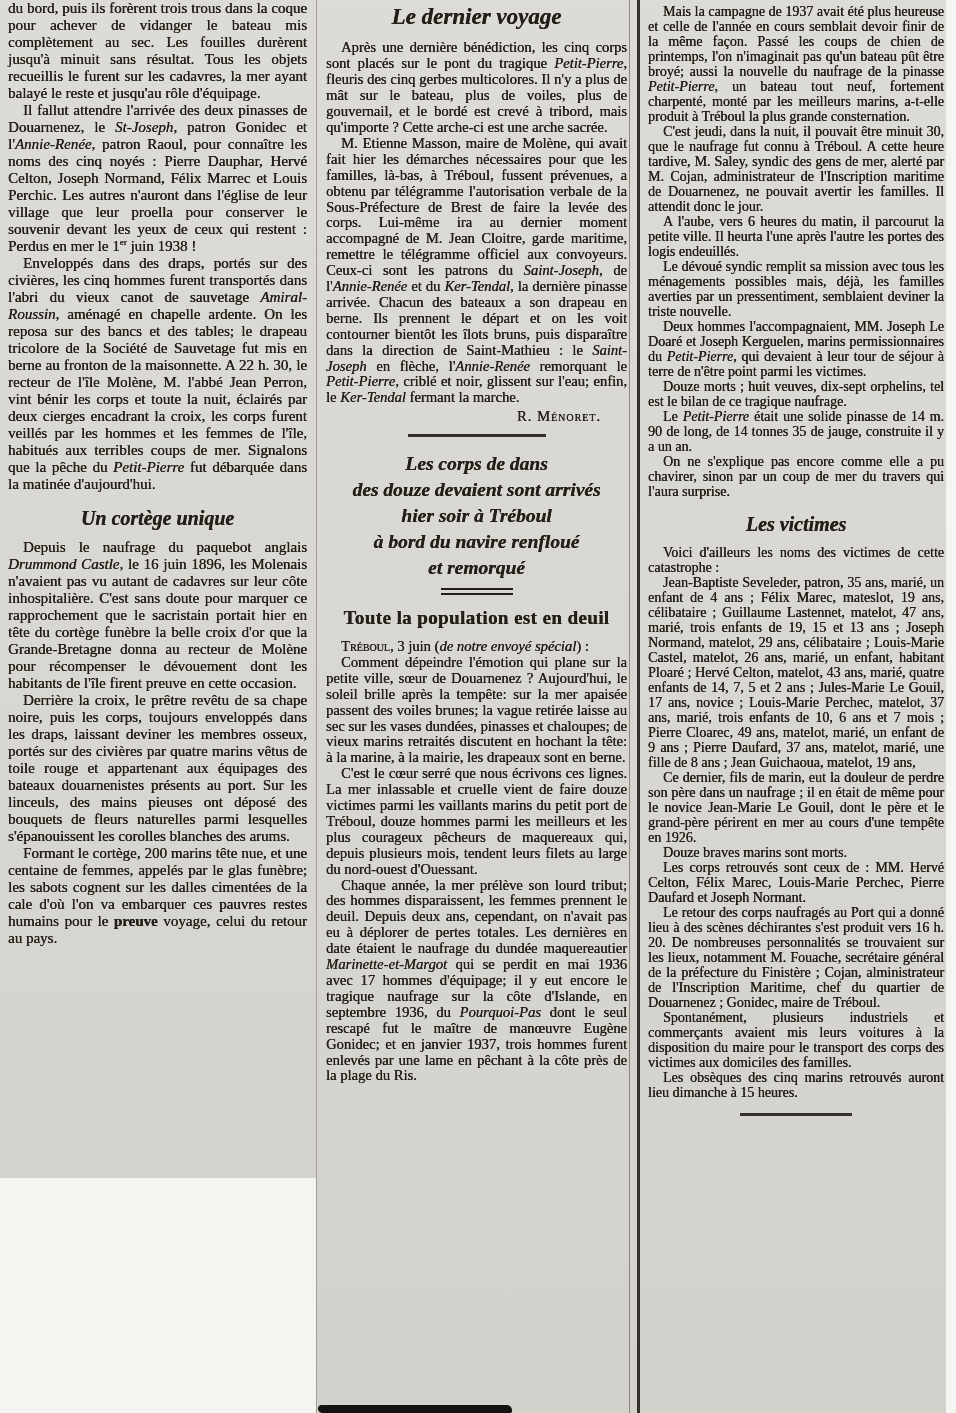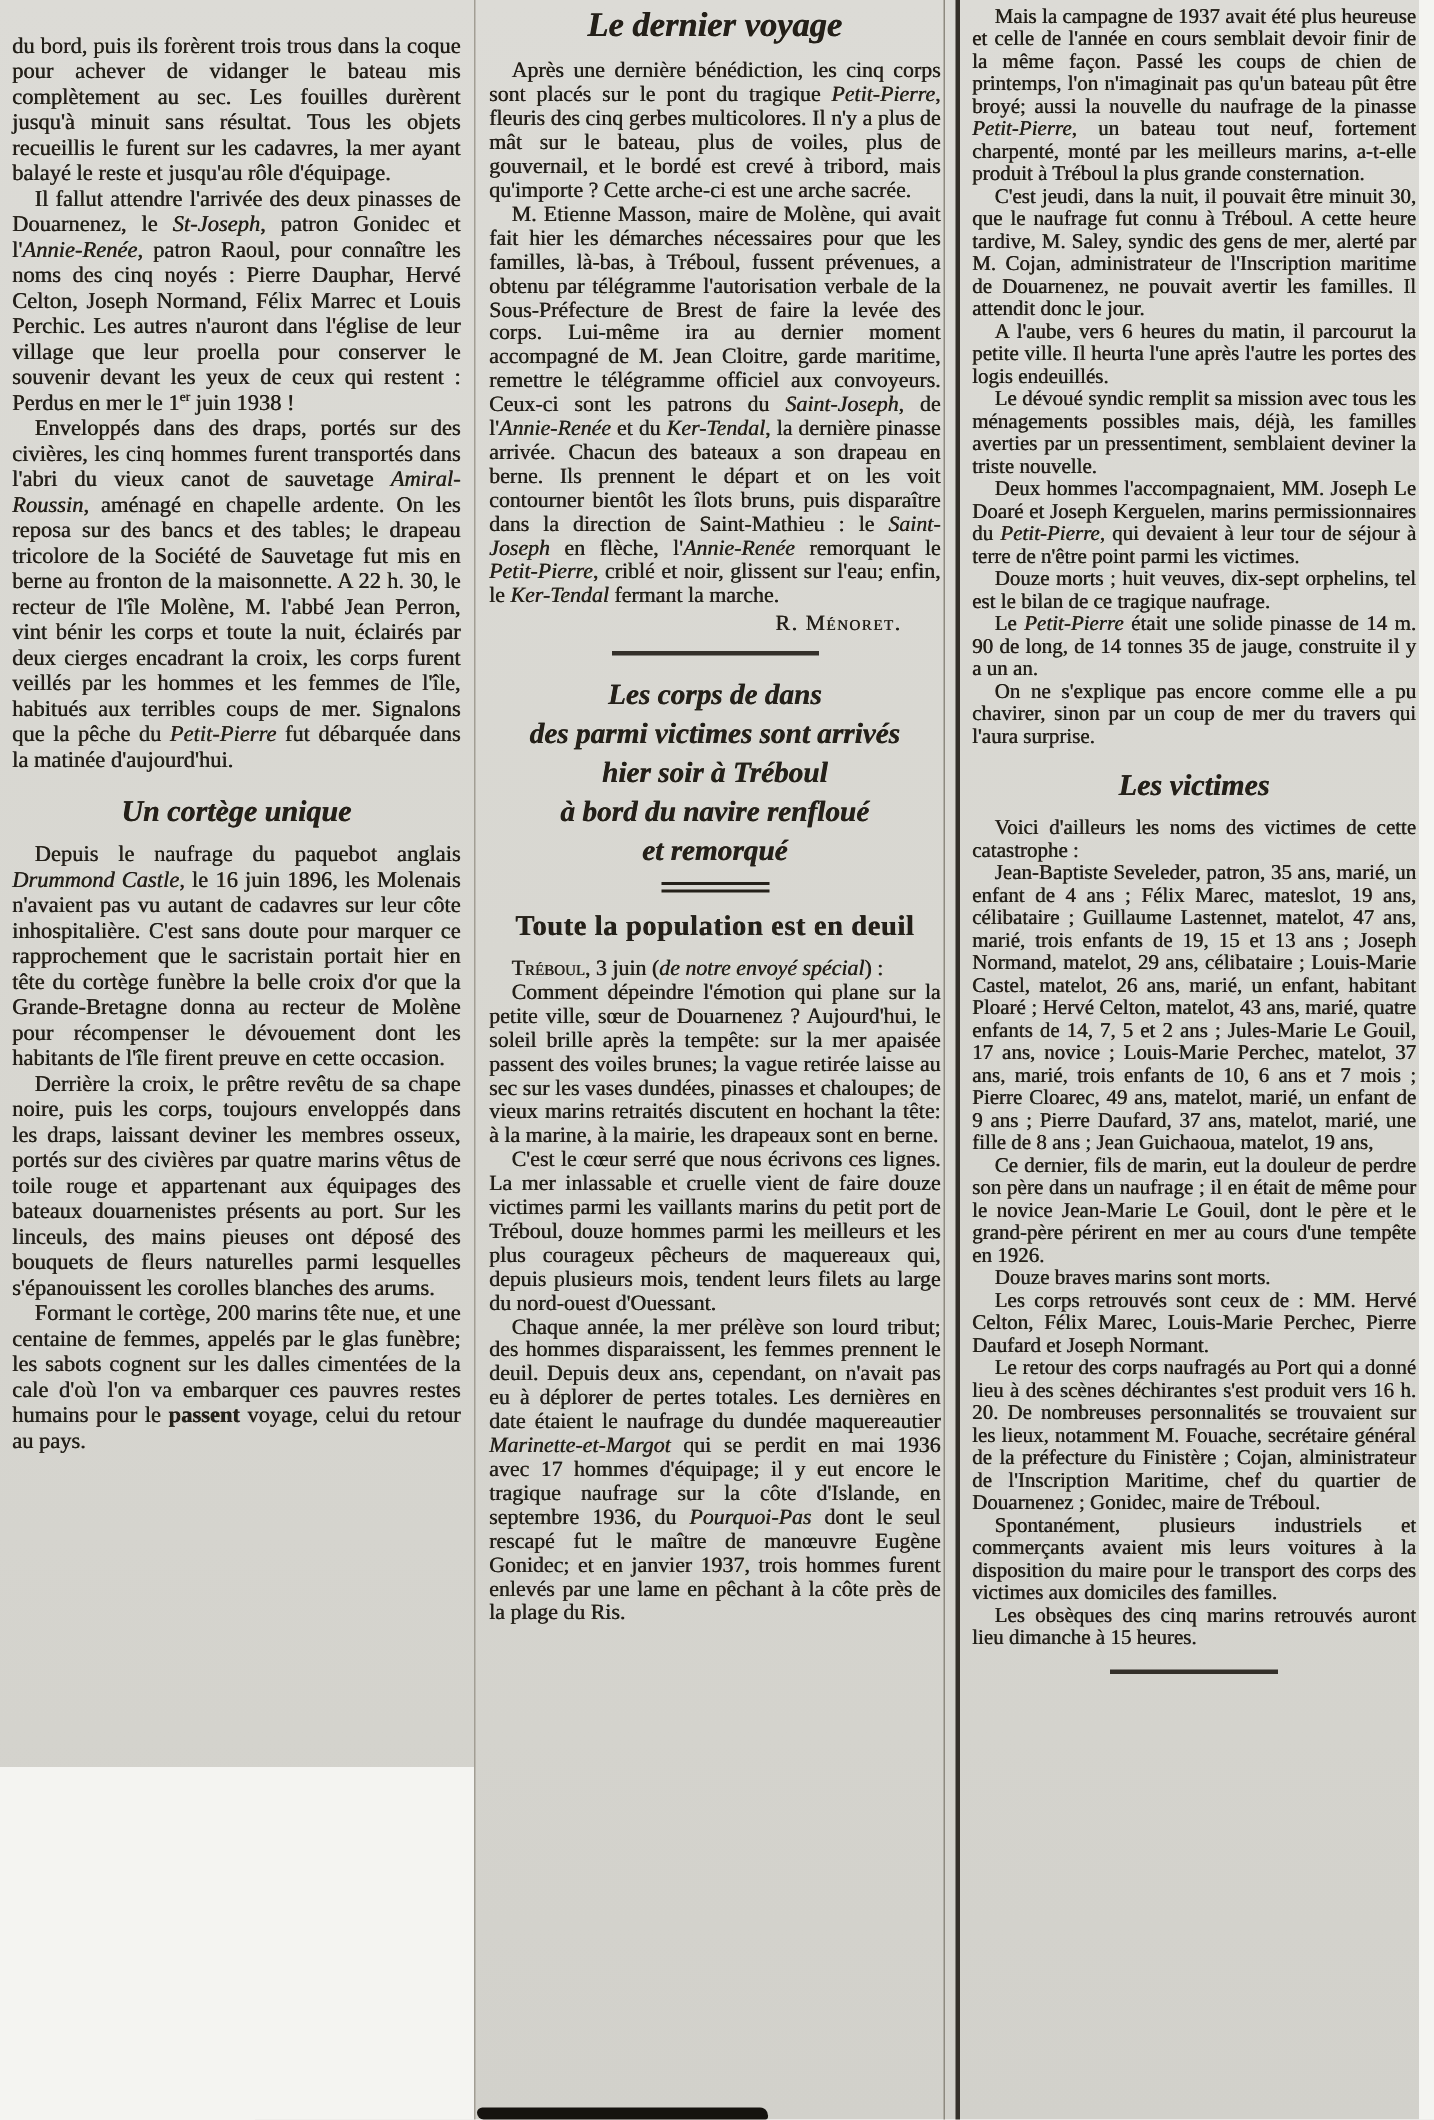--- a/index.html
+++ b/index.html
@@ -6,21 +6,21 @@
     --paper:#d8d7d1; --ink:#242019; --rule-faint:#a29e94; --rule-dark:#34302a; --edge-white:#f4f4f1;
   }
   html,body{margin:0;padding:0;}
   body{
     width:956px;height:1413px;position:relative;overflow:hidden;
     background:linear-gradient(180deg,#dcdbd6 0%,var(--paper) 45%,#d2d1cb 100%);
     font-family:"Liberation Serif","DejaVu Serif",serif;
     color:var(--ink);
   }
   .col{position:absolute;text-shadow:0.3px 0 0 currentColor;hyphens:auto;}
-  #col1{left:8px;top:23px;width:299px;font-size:15px;line-height:17px;}
+  #col1{left:8px;top:0;width:299px;font-size:15px;line-height:17px;}
   #col2{left:326px;top:0;width:301px;font-size:14.6px;line-height:15.9px;}
   #col3{left:648px;top:4px;width:296px;font-size:14px;line-height:15px;}
   .para{margin:0;text-align:justify;text-indent:15px;}
   .para.noindent{text-indent:0;}
   .title{font-size:23px;line-height:1.15;font-weight:bold;font-style:italic;text-align:center;margin:4px 0 10px;}
   .heading{font-size:20px;line-height:1.15;font-weight:bold;font-style:italic;text-align:center;margin:14px 0 9px;}
   .subhead{font-size:19px;line-height:1.2;font-weight:bold;text-align:center;margin:12px 0 9px;letter-spacing:.4px;}
   .headline{text-align:center;font-weight:bold;font-style:italic;font-size:19.5px;line-height:26px;margin:14px 0 4px;}
   .headline-underline{width:72px;height:7px;margin:7px auto 2px;border-top:2px solid var(--ink);border-bottom:2px solid var(--ink);box-sizing:border-box;}
   .signature{text-align:right;padding-right:26px;font-variant:small-caps;letter-spacing:1px;margin-top:3px;}
@@ -47,31 +47,31 @@
   <div class="vrule" id="divider-2a"></div>
   <div class="vrule" id="divider-2b"></div>
 
   <div class="col" id="col1">
       <p class="para noindent">du bord, puis ils forèrent trois trous dans la coque pour achever de vidanger le bateau mis complètement au sec. Les fouilles durèrent jusqu'à minuit sans résultat. Tous les objets recueillis le furent sur les cadavres, la mer ayant balayé le reste et jusqu'au rôle d'équipage.</p>
       <p class="para">Il fallut attendre l'arrivée des deux pinasses de Douarnenez, le <i>St-Joseph</i>, patron Gonidec et l'<i>Annie-Renée</i>, patron Raoul, pour connaître les noms des cinq noyés : Pierre Dauphar, Hervé Celton, Joseph Normand, Félix Marrec et Louis Perchic. Les autres n'auront dans l'église de leur village que leur proella pour conserver le souvenir devant les yeux de ceux qui restent : Perdus en mer le 1<sup>er</sup> juin 1938 !</p>
       <p class="para">Enveloppés dans des draps, portés sur des civières, les cinq hommes furent transportés dans l'abri du vieux canot de sauvetage <i>Amiral-Roussin</i>, aménagé en chapelle ardente. On les reposa sur des bancs et des tables; le drapeau tricolore de la Société de Sauvetage fut mis en berne au fronton de la maisonnette. A 22 h. 30, le recteur de l'île Molène, M. l'abbé Jean Perron, vint bénir les corps et toute la nuit, éclairés par deux cierges encadrant la croix, les corps furent veillés par les hommes et les femmes de l'île, habitués aux terribles coups de mer. Signalons que la pêche du <i>Petit-Pierre</i> fut débarquée dans la matinée d'aujourd'hui.</p>
       <h3 class="heading">Un cortège unique</h3>
       <p class="para">Depuis le naufrage du paquebot anglais <i>Drummond Castle</i>, le 16 juin 1896, les Molenais n'avaient pas vu autant de cadavres sur leur côte inhospitalière. C'est sans doute pour marquer ce rapprochement que le sacristain portait hier en tête du cortège funèbre la belle croix d'or que la Grande-Bretagne donna au recteur de Molène pour récompenser le dévouement dont les habitants de l'île firent preuve en cette occasion.</p>
       <p class="para">Derrière la croix, le prêtre revêtu de sa chape noire, puis les corps, toujours enveloppés dans les draps, laissant deviner les membres osseux, portés sur des civières par quatre marins vêtus de toile rouge et appartenant aux équipages des bateaux douarnenistes présents au port. Sur les linceuls, des mains pieuses ont déposé des bouquets de fleurs naturelles parmi lesquelles s'épanouissent les corolles blanches des arums.</p>
-      <p class="para">Formant le cortège, 200 marins tête nue, et une centaine de femmes, appelés par le glas funèbre; les sabots cognent sur les dalles cimentées de la cale d'où l'on va embarquer ces pauvres restes humains pour le <b>passent</b> voyage, celui du retour au pays.</p>
+      <p class="para">Formant le cortège, 200 marins tête nue, et une centaine de femmes, appelés par le glas funèbre; les sabots cognent sur les dalles cimentées de la cale d'où l'on va embarquer ces pauvres restes humains pour le <b>preuve</b> voyage, celui du retour au pays.</p>
     </div>
   <div class="col" id="col2">
       <h2 class="title">Le dernier voyage</h2>
       <p class="para">Après une dernière bénédiction, les cinq corps sont placés sur le pont du tragique <i>Petit-Pierre</i>, fleuris des cinq gerbes multicolores. Il n'y a plus de mât sur le bateau, plus de voiles, plus de gouvernail, et le bordé est crevé à tribord, mais qu'importe ? Cette arche-ci est une arche sacrée.</p>
       <p class="para">M. Etienne Masson, maire de Molène, qui avait fait hier les démarches nécessaires pour que les familles, là-bas, à Tréboul, fussent prévenues, a obtenu par télégramme l'autorisation verbale de la Sous-Préfecture de Brest de faire la levée des corps. Lui-même ira au dernier moment accompagné de M. Jean Cloitre, garde maritime, remettre le télégramme officiel aux convoyeurs. Ceux-ci sont les patrons du <i>Saint-Joseph</i>, de l'<i>Annie-Renée</i> et du <i>Ker-Tendal</i>, la dernière pinasse arrivée. Chacun des bateaux a son drapeau en berne. Ils prennent le départ et on les voit contourner bientôt les îlots bruns, puis disparaître dans la direction de Saint-Mathieu : le <i>Saint-Joseph</i> en flèche, l'<i>Annie-Renée</i> remorquant le <i>Petit-Pierre</i>, criblé et noir, glissent sur l'eau; enfin, le <i>Ker-Tendal</i> fermant la marche.</p>
       <div class="signature">R. Ménoret.</div>
       <div class="rule"></div>
       <div class="headline">
         <div>Les corps de dans</div>
-        <div>des parmi victimes sont arrivés</div>
+        <div>des douze devaient sont arrivés</div>
         <div>hier soir à Tréboul</div>
         <div>à bord du navire renfloué</div>
         <div>et remorqué</div>
         <div class="headline-underline"></div>
       </div>
       <h3 class="subhead">Toute la population est en deuil</h3>
       <p class="dateline"><span class="sc">Tréboul</span>, 3 juin (<i>de notre envoyé spécial</i>) :</p>
       <p class="para">Comment dépeindre l'émotion qui plane sur la petite ville, sœur de Douarnenez ? Aujourd'hui, le soleil brille après la tempête: sur la mer apaisée passent des voiles brunes; la vague retirée laisse au sec sur les vases dundées, pinasses et chaloupes; de vieux marins retraités discutent en hochant la tête: à la marine, à la mairie, les drapeaux sont en berne.</p>
       <p class="para">C'est le cœur serré que nous écrivons ces lignes. La mer inlassable et cruelle vient de faire douze victimes parmi les vaillants marins du petit port de Tréboul, douze hommes parmi les meilleurs et les plus courageux pêcheurs de maquereaux qui, depuis plusieurs mois, tendent leurs filets au large du nord-ouest d'Ouessant.</p>
       <p class="para">Chaque année, la mer prélève son lourd tribut; des hommes disparaissent, les femmes prennent le deuil. Depuis deux ans, cependant, on n'avait pas eu à déplorer de pertes totales. Les dernières en date étaient le naufrage du dundée maquereautier <i>Marinette-et-Margot</i> qui se perdit en mai 1936 avec 17 hommes d'équipage; il y eut encore le tragique naufrage sur la côte d'Islande, en septembre 1936, du <i>Pourquoi-Pas</i> dont le seul rescapé fut le maître de manœuvre Eugène Gonidec; et en janvier 1937, trois hommes furent enlevés par une lame en pêchant à la côte près de la plage du Ris.</p>

